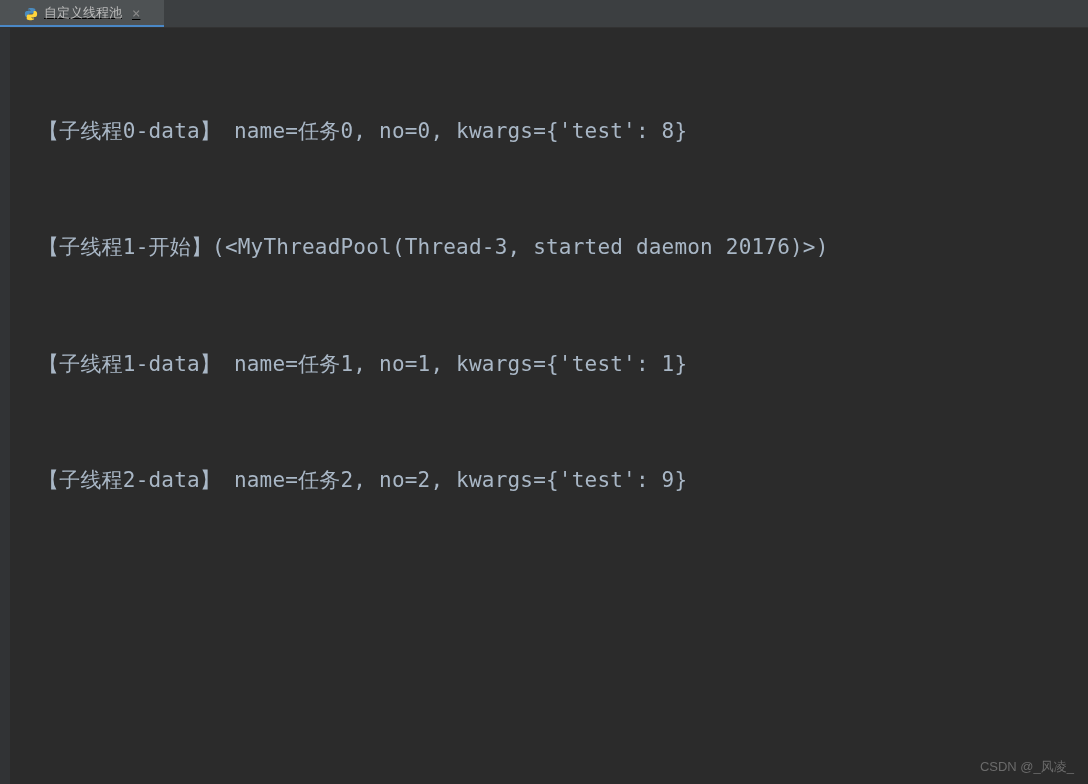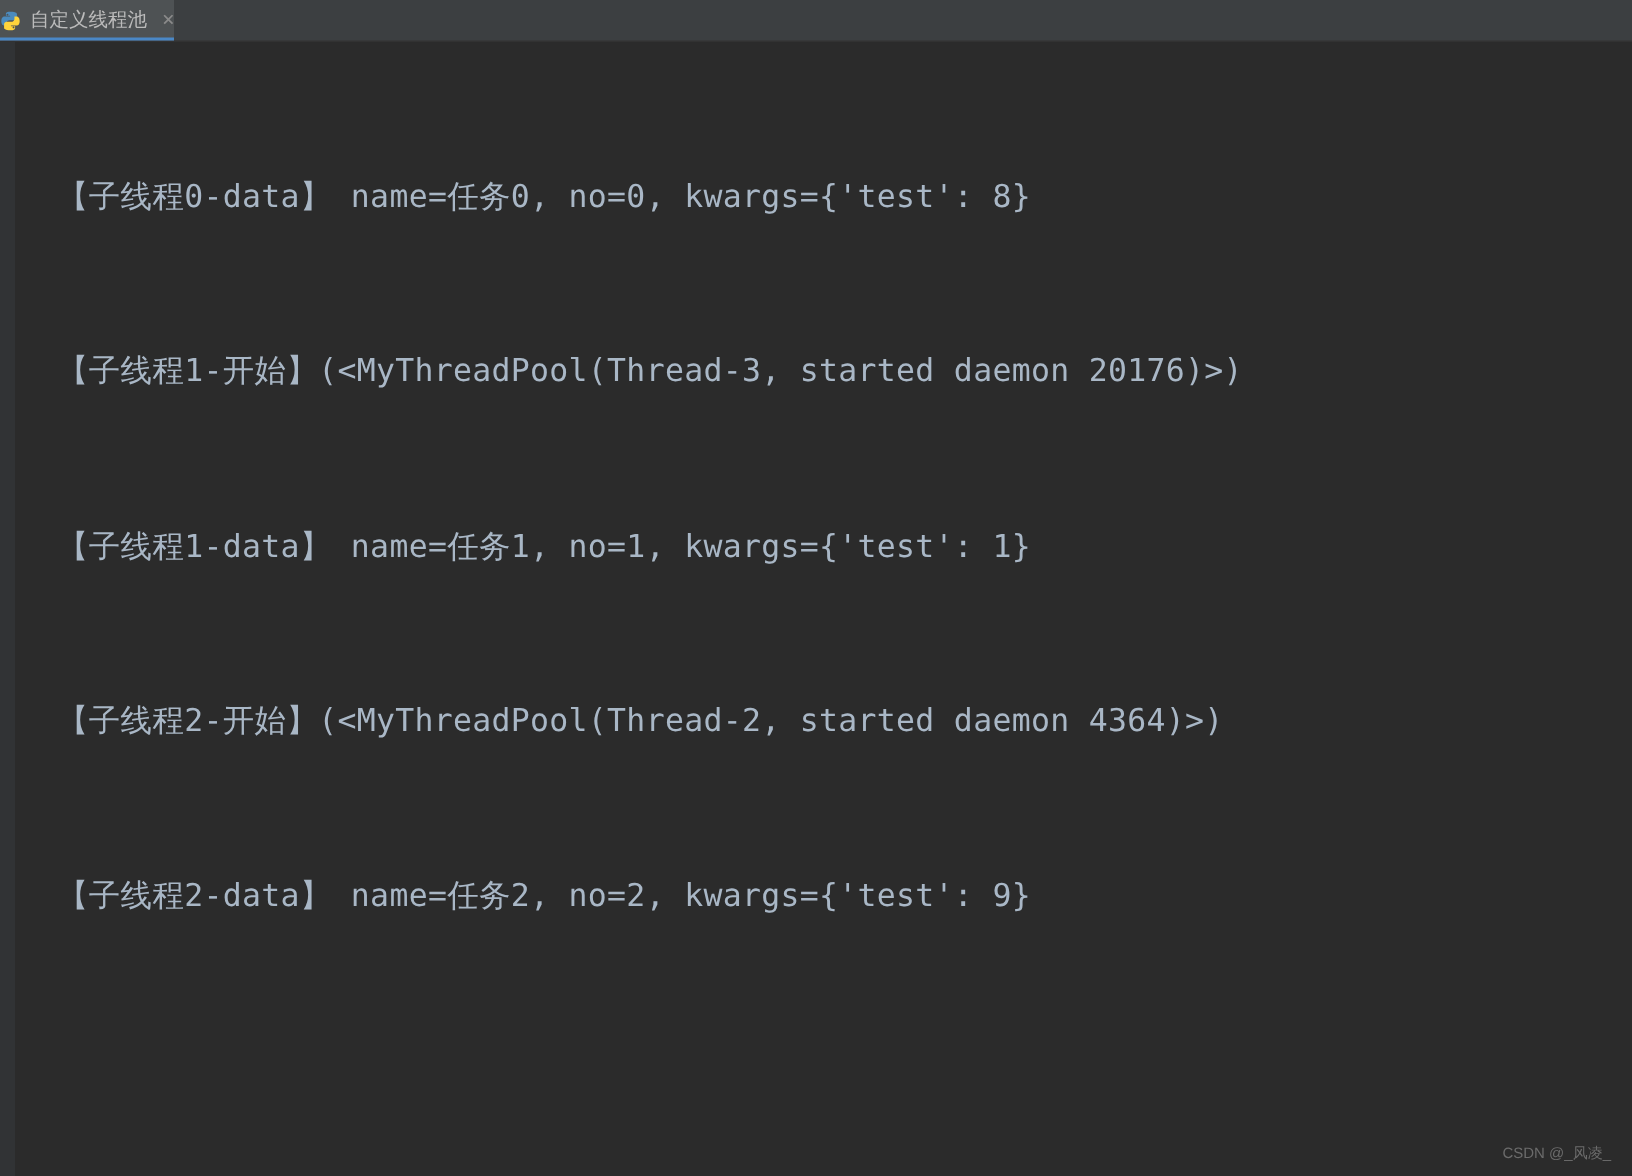--- a/index.html
+++ b/index.html
@@ -18,25 +18,26 @@
     .tab-bar {
       background: #3c3f41;
       height: 28px;
       display: flex;
       align-items: center;
       border-bottom: 1px solid #323232;
     }
     .tab {
       display: flex;
       align-items: center;
-      padding: 0 0;
+      padding: 0 24px;
       height: 100%;
       background: #4e5254;
       border-bottom: 2px solid #4a88c7;
       gap: 6px;
+      text-decoration: underline;
     }
     .python-icon {
       width: 14px;
       height: 14px;
       display: inline-block;
     }
     .tab-title {
       color: #bbbbbb;
       font-size: 13px;
       font-family: sans-serif;
@@ -64,21 +65,21 @@
       letter-spacing: 0.2px;
     }
     .console-line {
       display: block;
     }
     .watermark {
       position: absolute;
       right: 14px;
       bottom: 8px;
       color: #6b6b6b;
-      font-size: 10px;
+      font-size: 13px;
       font-family: sans-serif;
     }
   </style>
 </head>
 <body>
 
 <div class="tab-bar">
   <div class="tab">
     <span class="python-icon">
       <svg viewBox="0 0 16 16" width="14" height="14">
@@ -90,21 +91,20 @@
     <span class="close-icon">×</span>
   </div>
 </div>
 
 <div class="gutter"></div>
 
 <div class="console">
   <span class="console-line">【子线程0-data】 name=任务0, no=0, kwargs={'test': 8}</span>
   <span class="console-line">【子线程1-开始】(&lt;MyThreadPool(Thread-3, started daemon 20176)&gt;)</span>
   <span class="console-line">【子线程1-data】 name=任务1, no=1, kwargs={'test': 1}</span>
-  <span class="console-line">【子线程2-开始】(&lt;MyThreadPool(Thread-2, started daemon 4364)&gt;)</span>
   <span class="console-line">【子线程2-data】 name=任务2, no=2, kwargs={'test': 9}</span>
   
   
   
   
   
   
   
   
   

